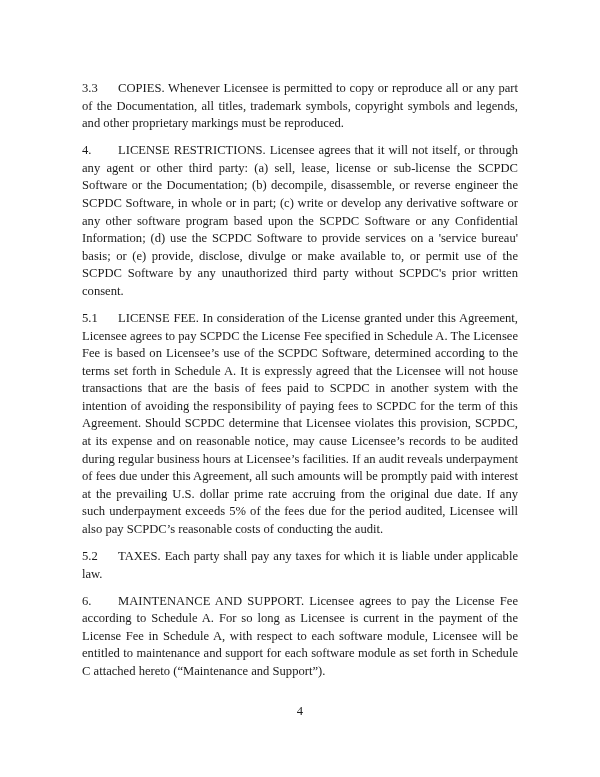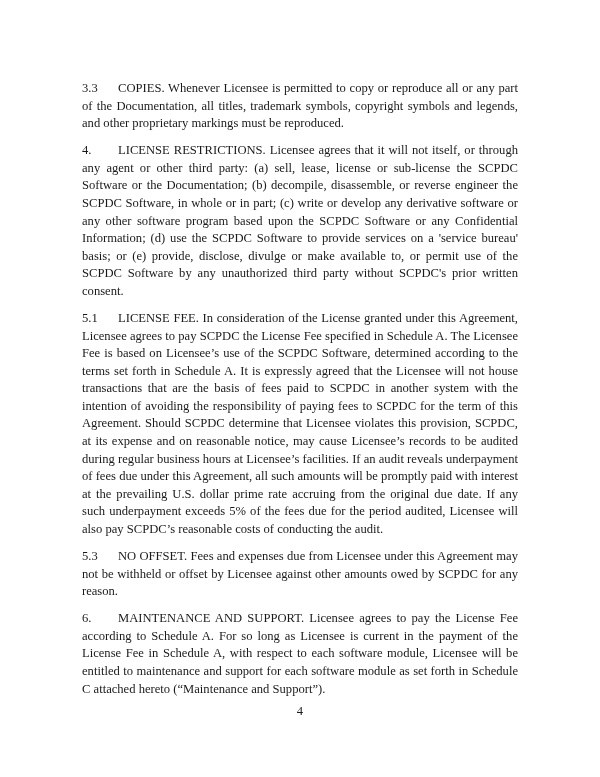--- a/index.html
+++ b/index.html
@@ -61,21 +61,21 @@
 <div class="page">
   <div class="content">
 
     <p class="para"><span class="num">3.3</span><span>COPIES.  Whenever Licensee is permitted to copy or reproduce all or any part of the Documentation, all titles, trademark symbols, copyright symbols and legends, and other proprietary markings must be reproduced.</span></p>
 
     <p class="para"><span class="num">4.</span><span>LICENSE RESTRICTIONS. Licensee agrees that it will not itself, or through any agent or other third party:  (a) sell, lease, license or sub-license the SCPDC Software or the Documentation; (b) decompile, disassemble, or reverse engineer the SCPDC Software, in whole or in part; (c) write or develop any derivative software or any other software program based upon the SCPDC Software or any Confidential Information; (d) use the SCPDC Software to provide services on a 'service bureau' basis; or (e) provide, disclose, divulge or make available to, or permit use of the SCPDC Software by any unauthorized third party without SCPDC's prior written consent.</span></p>
 
 
     <p class="para"><span class="num">5.1</span><span>LICENSE FEE.  In consideration of the License granted under this Agreement, Licensee agrees to pay SCPDC the License Fee specified in Schedule A. The Licensee Fee is based on Licensee’s use of the SCPDC Software, determined according to the terms set forth in Schedule A. It is expressly agreed that the Licensee will not house transactions that are the basis of fees paid to SCPDC in another system with the intention of avoiding the responsibility of paying fees to SCPDC for the term of this Agreement. Should SCPDC determine that Licensee violates this provision, SCPDC, at its expense and on reasonable notice, may cause Licensee’s records to be audited during regular business hours at Licensee’s facilities. If an audit reveals underpayment of fees due under this Agreement, all such amounts will be promptly paid with interest at the prevailing U.S. dollar prime rate accruing from the original due date. If any such underpayment exceeds 5% of the fees due for the period audited, Licensee will also pay SCPDC’s reasonable costs of conducting the audit.</span></p>
 
+    <p class="para"><span class="num">5.2</span><span>TAXES.  Each party shall pay any taxes for which it is liable under applicable law.</span></p>
 
-    <p class="para"><span class="num">5.3</span><span>NO OFFSET.  Fees and expenses due from Licensee under this Agreement may not be withheld or offset by Licensee against other amounts owed by SCPDC for any reason.</span></p>
 
     <p class="para"><span class="num">6.</span><span>MAINTENANCE AND SUPPORT.  Licensee agrees to pay the License Fee according to Schedule A. For so long as Licensee is current in the payment of the License Fee in Schedule A, with respect to each software module, Licensee will be entitled to maintenance and support for each software module as set forth in Schedule C attached hereto (“Maintenance and Support”).</span></p>
 
   </div>
 
   <div class="page-number">4</div>
 </div>
 
 </body></html>

